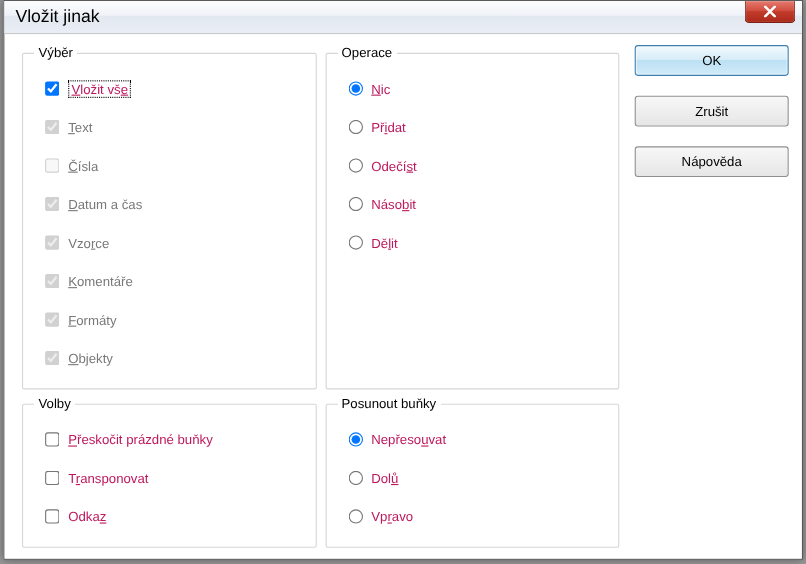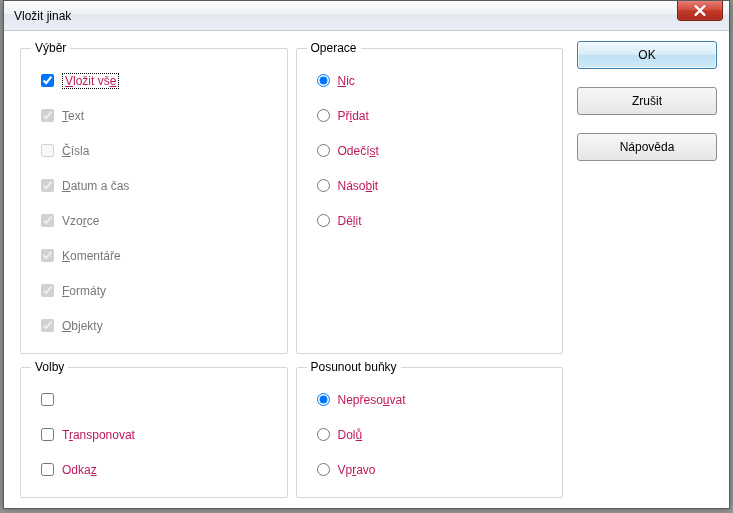--- a/index.html
+++ b/index.html
@@ -26,21 +26,21 @@
   .titlebar {
     height: 30px;
     background: linear-gradient(to bottom, #fdfdfd 0%, #eef2f7 45%, #e2e8f0 46%, #eaeef5 100%);
     border-bottom: 1px solid #c8c8c8;
     display: flex;
     align-items: center;
     padding: 0 0 0 10px;
     position: relative;
   }
   .titlebar-title {
-    font-size: 12px;
+    font-size: 16px;
     color: #000;
   }
   .close-btn {
     position: absolute;
     right: 6px;
     top: 0px;
     width: 46px;
     height: 20px;
     background: linear-gradient(to bottom, #e67a70 0%, #cf4b3b 48%, #c23b2a 50%, #ab2a1b 100%);
     border: 1px solid #7a1f14;
@@ -223,20 +223,21 @@
           </fieldset>
         </div>
       </div>
 
       <div class="bottom-row">
 
         <fieldset>
           <legend>Volby</legend>
           <div class="item-row">
             <input type="checkbox" style="">
+            <label><span class="mnemonic">P</span>řeskočit prázdné buňky</label>
           </div>
           <div class="item-row">
             <input type="checkbox" style="">
             <label>T<span class="mnemonic">r</span>ansponovat</label>
           </div>
           <div class="item-row">
             <input type="checkbox" style="">
             <label>Odka<span class="mnemonic">z</span></label>
           </div>
         </fieldset>

